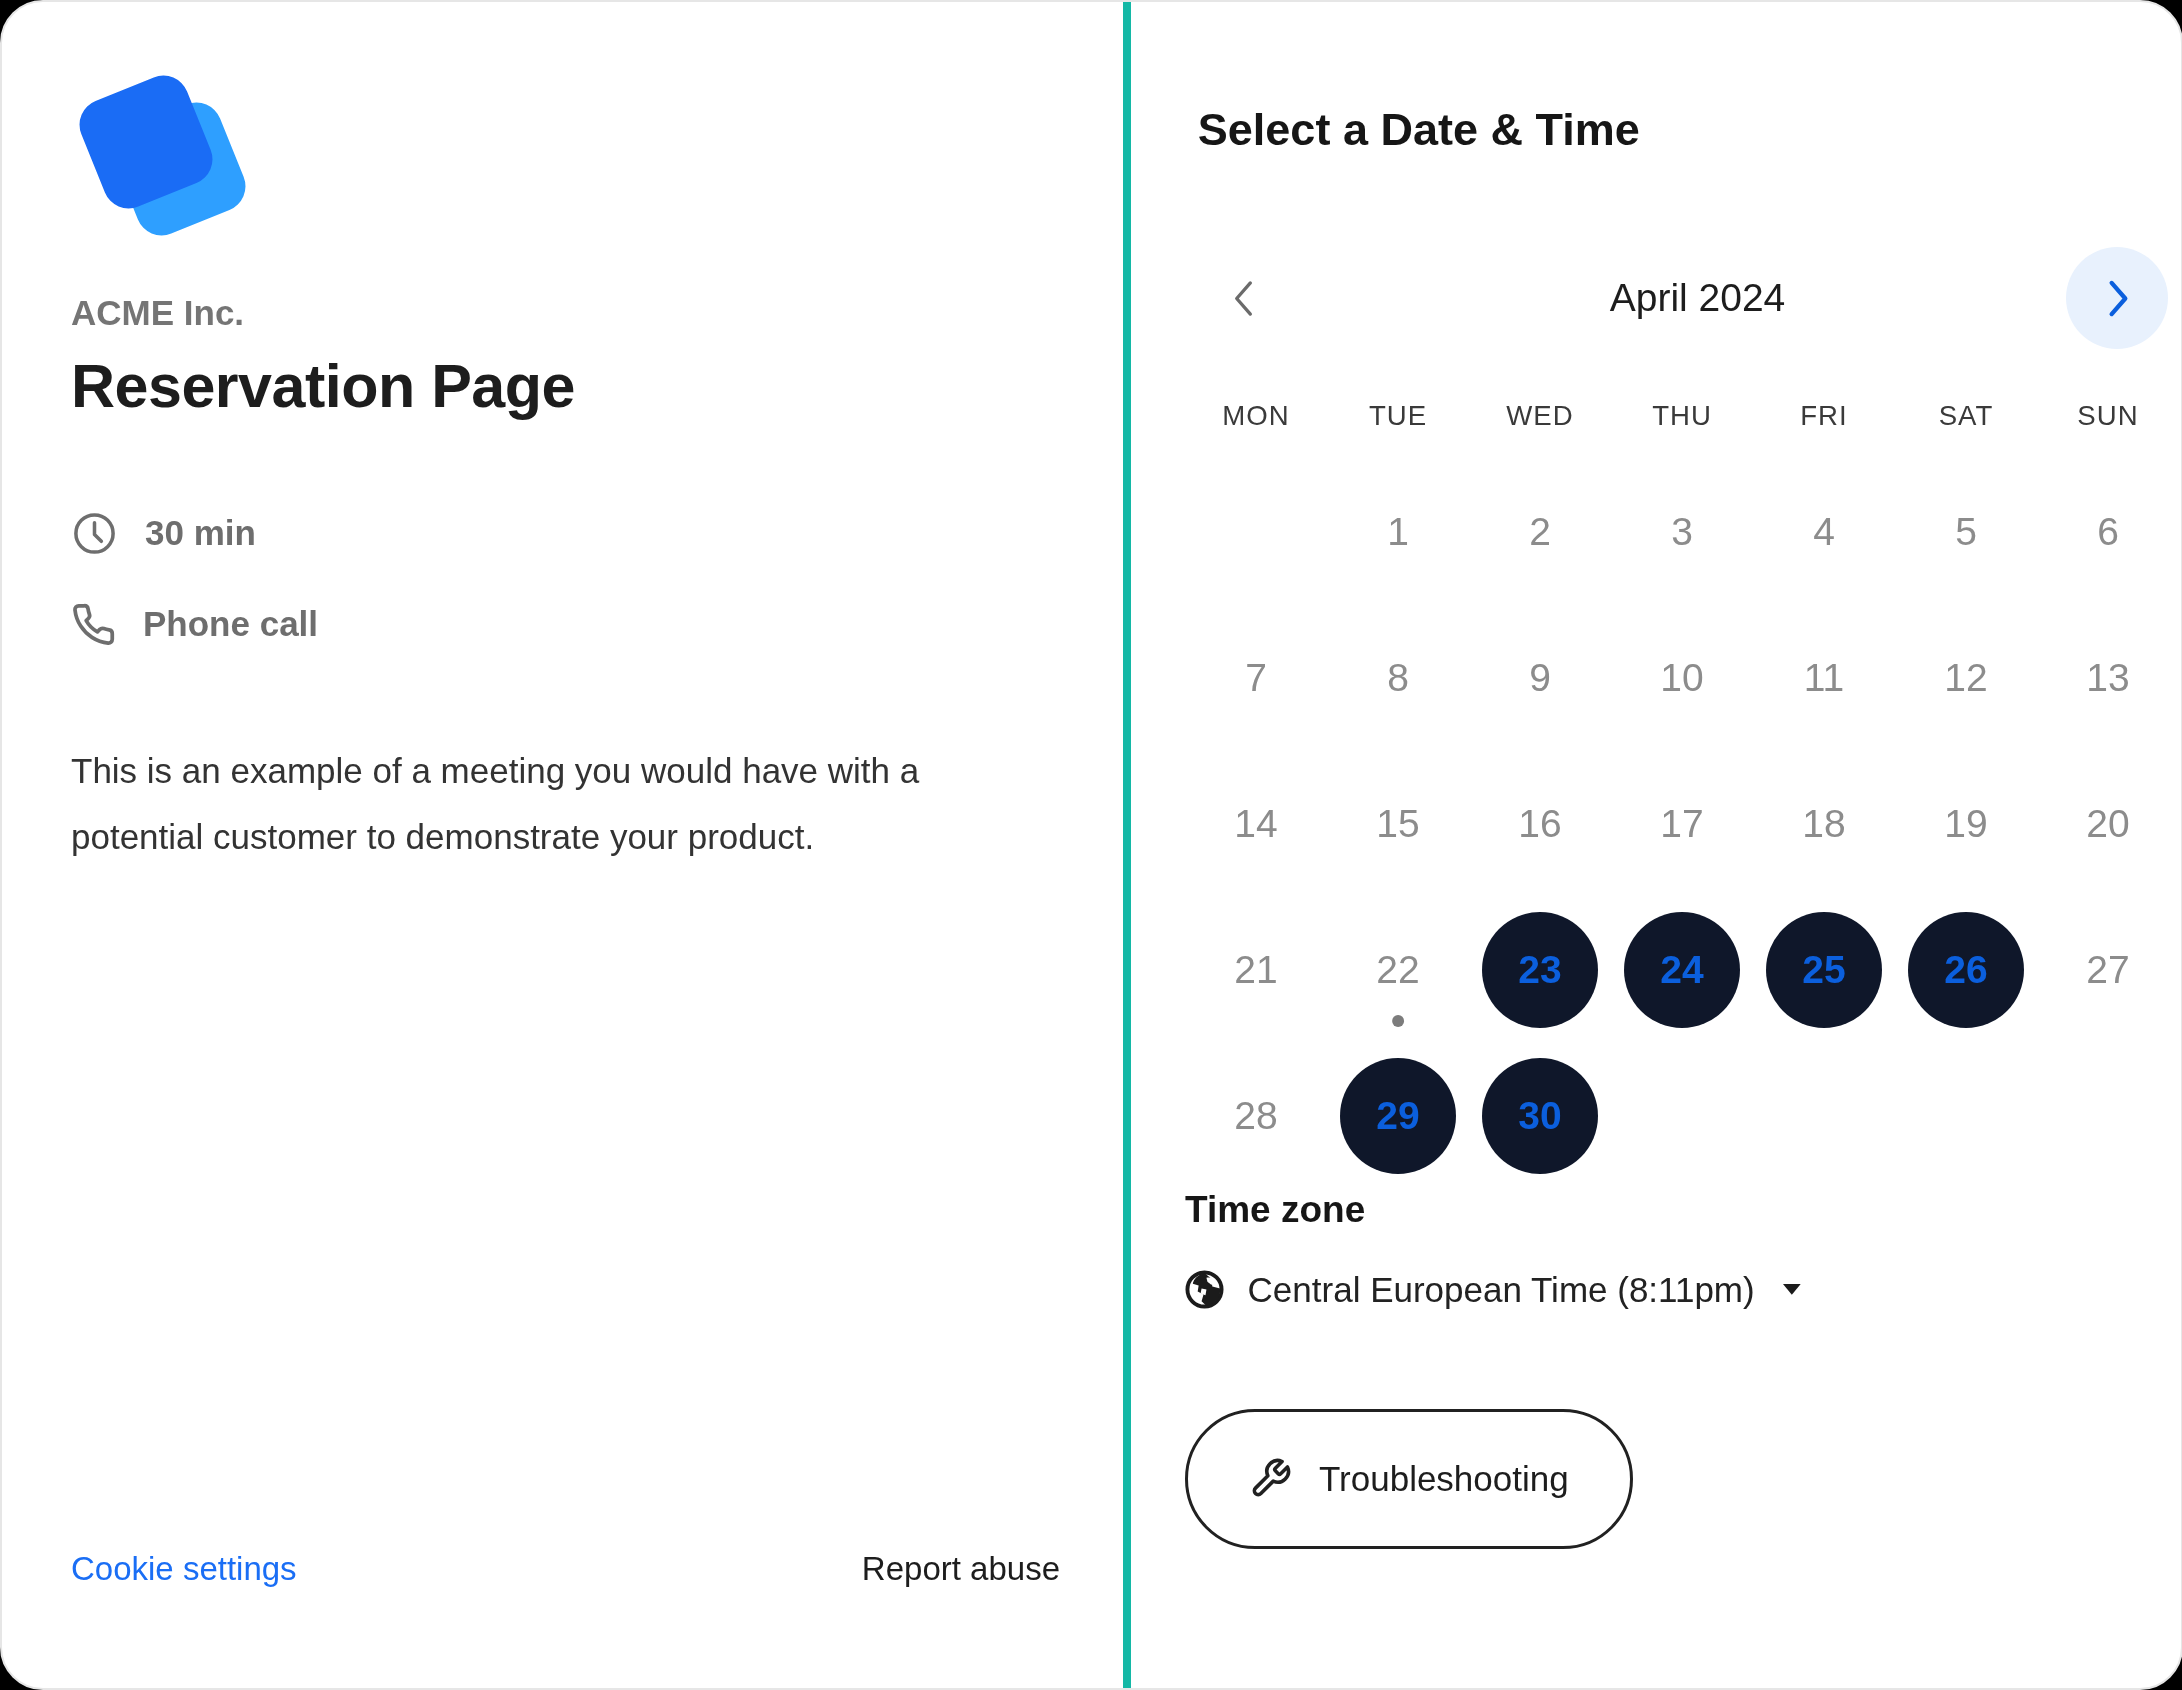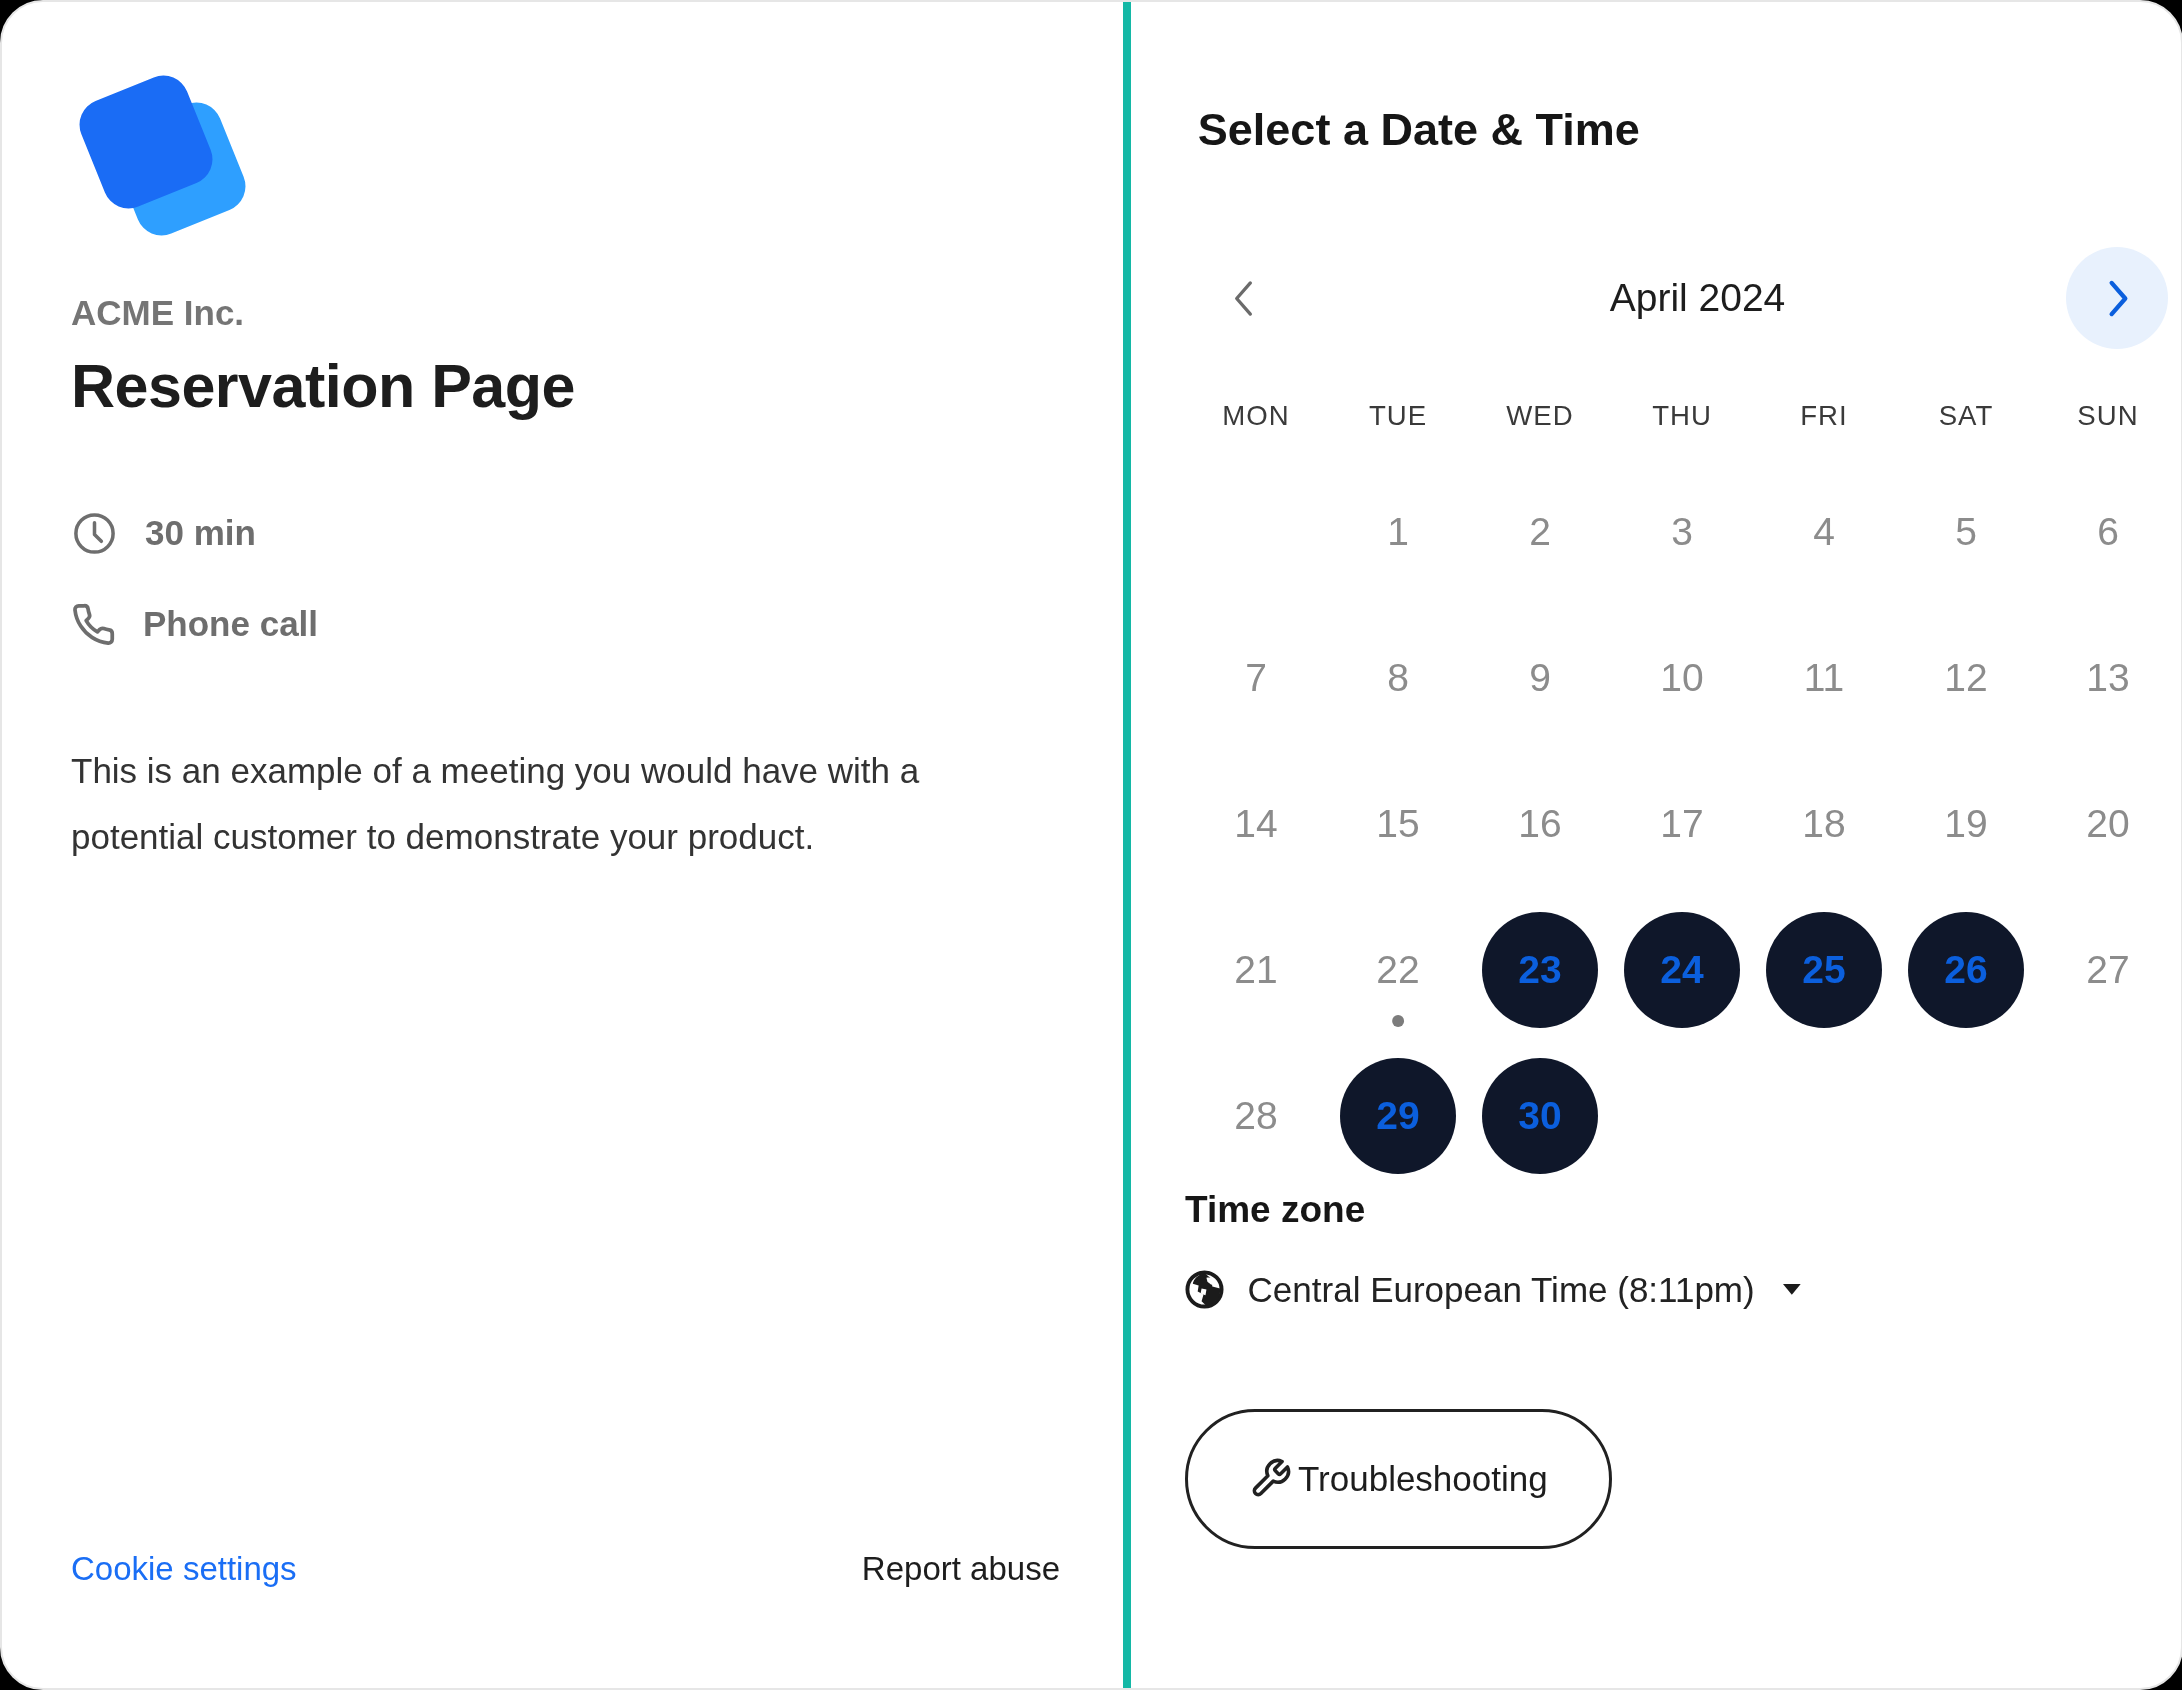--- a/index.html
+++ b/index.html
@@ -45,21 +45,21 @@
   .day-inner { position:relative; width:116px; height:116px; border-radius:50%; display:flex; align-items:center; justify-content:center; }
   .day-num { font-size:39px; color:#8c8c8c; }
   .day-cell.available .day-inner { background:#0f172a; cursor:pointer; }
   .day-cell.available .day-num { color:#0b5fdd; font-weight:700; }
   .today-dot { position:absolute; left:50%; transform:translateX(-50%); bottom:1px; width:11.8px; height:11.8px; border-radius:50%; background:#7c7c7c; }
   .tz-heading { font-size:37px; font-weight:800; color:#161616; }
   .tz-row { margin-top:39px; display:flex; align-items:center; gap:23.6px; cursor:pointer; width:max-content; }
   .tz-value { font-size:35px; color:#222; }
   .tz-caret { margin-left:3.9px; }
   .troubleshoot-btn {
-    margin-top:99px; height:140px; padding:0 61px; display:flex; align-items:center; gap:6px;
+    margin-top:99px; height:140px; padding:0 61px; display:flex; align-items:center; gap:27px;
     background:#fff; border:3px solid #212121; border-radius:71px; width:max-content;
     font-family:"Liberation Sans", sans-serif; font-size:35px; color:#1d1d1d; font-weight:500; cursor:pointer;
   }
 </style>
 </head>
 <body>
 
 <div class="card">
 
   <div class="left-panel">

